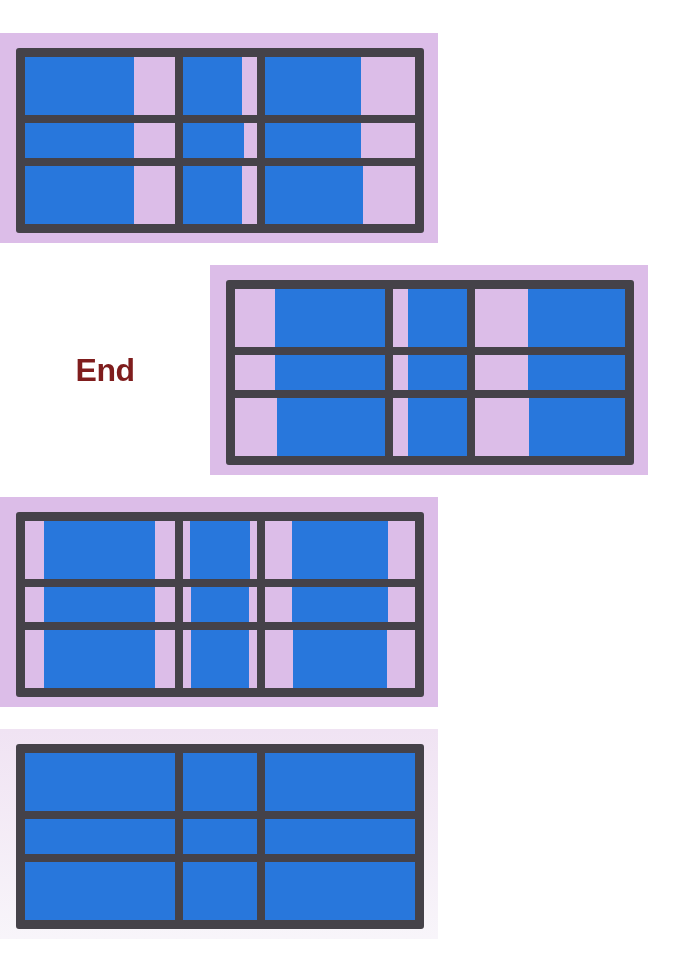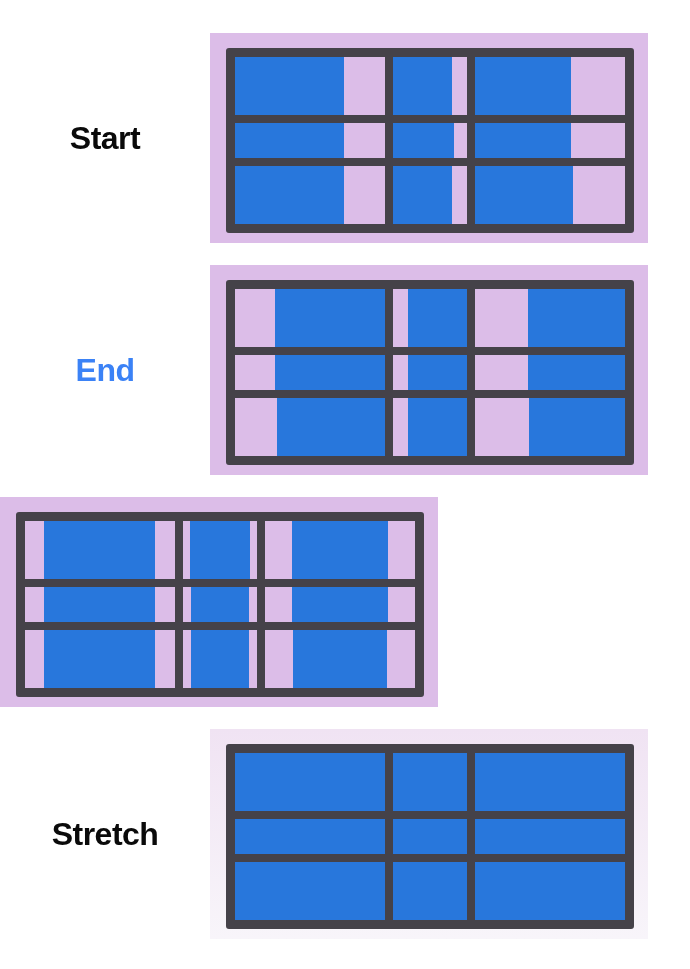--- a/index.html
+++ b/index.html
@@ -55,23 +55,20 @@
   .item {
     height: 100%;
   }
 </style>
 </head>
 <body>
 
 <div class="page" style="background: rgb(255, 255, 255);">
 
   <section class="row" style="top: 33px;">
-    <div class="label-col">
-      <span class="alignment-label" style="color: rgb(10, 10, 10);">Start</span>
-    </div>
     <div class="demo" style="background: rgb(220, 189, 232);">
       <div class="grid" style="border-color: rgb(69, 66, 73); background: rgb(69, 66, 73);">
           <div class="cell" style="background: rgb(220, 189, 232); justify-content: flex-start;">
             <div class="item" style="width: 73%; background: rgb(40, 119, 220);"></div>
           </div>
           <div class="cell" style="background: rgb(220, 189, 232); justify-content: flex-start;">
             <div class="item" style="width: 80%; background: rgb(40, 119, 220);"></div>
           </div>
           <div class="cell" style="background: rgb(220, 189, 232); justify-content: flex-start;">
             <div class="item" style="width: 64%; background: rgb(40, 119, 220);"></div>
@@ -93,21 +90,21 @@
           </div>
           <div class="cell" style="background: rgb(220, 189, 232); justify-content: flex-start;">
             <div class="item" style="width: 65%; background: rgb(40, 119, 220);"></div>
           </div>
         </div>
     </div>
   </section>
 
   <section class="row" style="top: 265px;">
     <div class="label-col">
-      <span class="alignment-label" style="color: #3b82f6;">End</span>
+      <span class="alignment-label" style="color: #7f1d1d;">End</span>
     </div>
     <div class="demo" style="background: rgb(220, 189, 232);">
       <div class="grid" style="border-color: rgb(69, 66, 73); background: rgb(69, 66, 73);">
           <div class="cell" style="background: rgb(220, 189, 232); justify-content: flex-end;">
             <div class="item" style="width: 73%; background: rgb(40, 119, 220);"></div>
           </div>
           <div class="cell" style="background: rgb(220, 189, 232); justify-content: flex-end;">
             <div class="item" style="width: 80%; background: rgb(40, 119, 220);"></div>
           </div>
           <div class="cell" style="background: rgb(220, 189, 232); justify-content: flex-end;">
@@ -163,23 +160,20 @@
             <div class="item" style="width: 78%; background: rgb(40, 119, 220);"></div>
           </div>
           <div class="cell" style="background: rgb(220, 189, 232); justify-content: center;">
             <div class="item" style="width: 63%; background: rgb(40, 119, 220);"></div>
           </div>
         </div>
     </div>
   </section>
 
   <section class="row" style="top: 729px;">
-    <div class="label-col">
-      <span class="alignment-label" style="color: rgb(10, 10, 10);">Stretch</span>
-    </div>
     <div class="demo" style="background: linear-gradient(rgb(240, 227, 243) 0%, rgb(248, 245, 250) 100%);">
       <div class="grid" style="border-color: rgb(69, 66, 73); background: rgb(69, 66, 73);">
           <div class="cell" style="background: transparent; justify-content: flex-start;">
             <div class="item" style="width: 100%; background: rgb(40, 119, 220);"></div>
           </div>
           <div class="cell" style="background: transparent; justify-content: flex-start;">
             <div class="item" style="width: 100%; background: rgb(40, 119, 220);"></div>
           </div>
           <div class="cell" style="background: transparent; justify-content: flex-start;">
             <div class="item" style="width: 100%; background: rgb(40, 119, 220);"></div>

